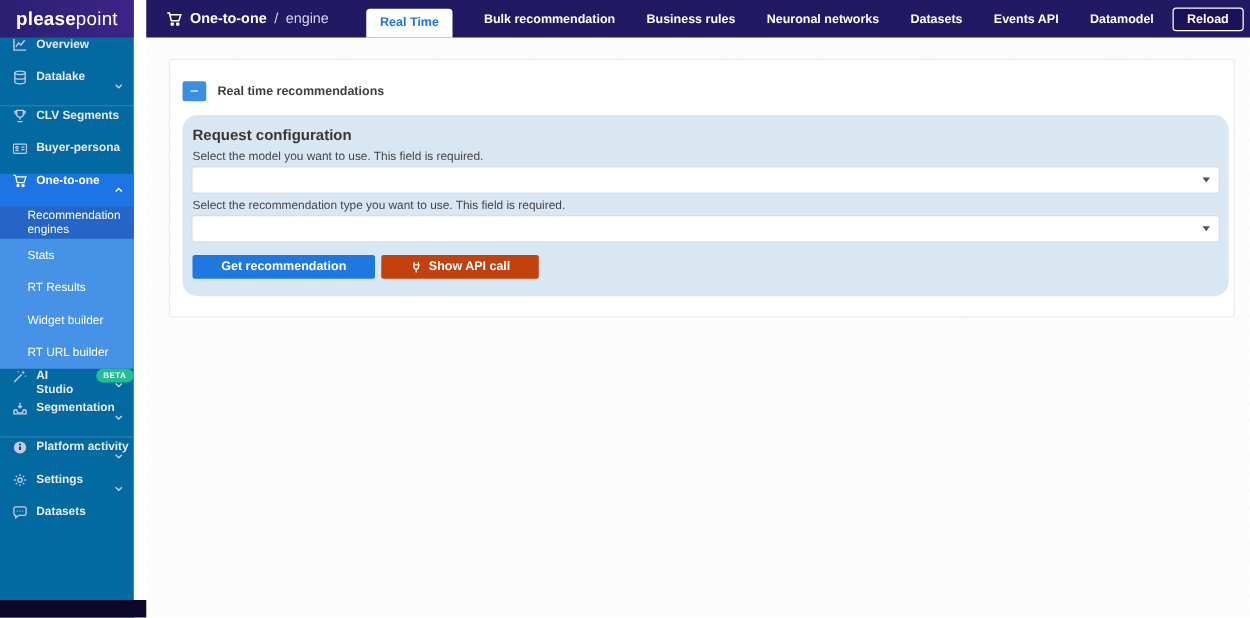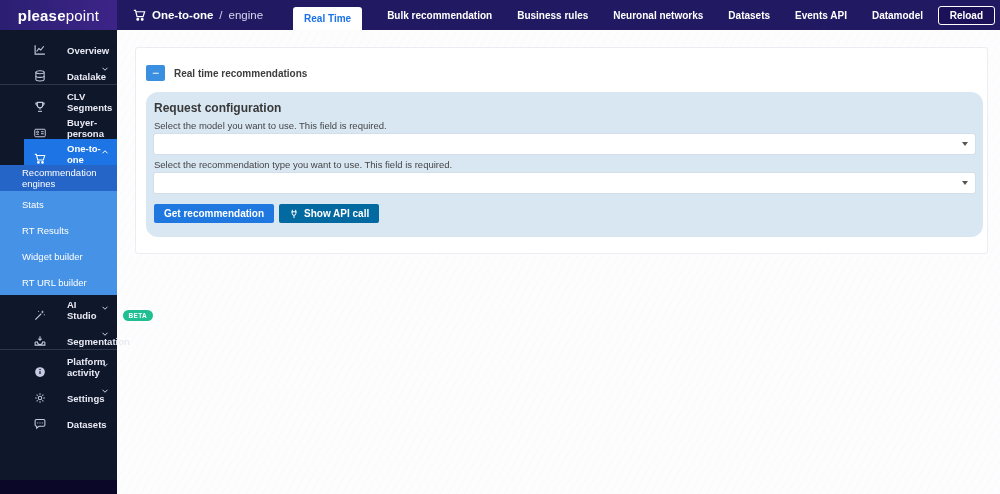--- a/index.html
+++ b/index.html
@@ -1,23 +1,23 @@
 <!DOCTYPE html>
 <html><head>
 <meta charset="utf-8">
 <style>
   * { margin:0; padding:0; box-sizing:border-box; }
   html,body { width:1000px; height:494px; overflow:hidden; font-family:"Liberation Sans", sans-serif; background:#fff; }
 
   
-  .sidebar { position:absolute; left:0; top:0; width:117px; height:494px; background:#0f172a; z-index:5; }
+  .sidebar { position:absolute; left:0; top:0; width:107px; height:494px; background:#0369a1; z-index:5; }
   .logo { height:30px; background:linear-gradient(90deg,#2b1f72,#3d2488); display:flex; align-items:center; justify-content:center; color:#fff; font-size:15px; letter-spacing:.2px; }
   .logo b { font-weight:700; }
   .logo span.light { font-weight:400; }
-  .nav-item { position:relative; height:26px; display:flex; align-items:flex-end; gap:21px; padding-left:10px; color:#e9eaf4; font-size:9.5px; font-weight:600; cursor:pointer;margin-left:24px; }
+  .nav-item { position:relative; height:26px; display:flex; align-items:flex-start; gap:7px; padding-left:10px; color:#e9eaf4; font-size:9.5px; font-weight:600; cursor:pointer; }
   .nav-item .ic { width:12px; height:12px; flex:none; color:#c7cbe2; display:flex; align-items:center; justify-content:center; }
   .nav-item .ic svg { width:12px; height:12px; }
   .chev { position:absolute; right:8px; top:50%; transform:translateY(-50%); width:8px; height:8px; color:#cfd3e8; }
   .chev svg { width:8px; height:8px; }
   .divider { height:1px; background:rgba(255,255,255,.14); margin:2px 0; }
   .nav-item.active-parent { background:#1d74e4; color:#fff; }
   .nav-item.active-parent .ic, .nav-item.active-parent .chev { color:#fff; }
   .subnav { background:#4592e6; }
   .sub-item { height:26px; display:flex; align-items:center; padding-left:22px; color:#fff; font-size:9.5px; font-weight:400; cursor:pointer; }
   .sub-item.selected { background:#2565c8; }
@@ -42,23 +42,23 @@
   .card { margin:17px 12px 0 18px; background:#fff; border:1px solid #ececf2; border-radius:3px; padding-bottom:16px; }
   .card-head { display:flex; align-items:center; gap:9px; padding:17px 10px 11px 10px; }
   .collapse-btn { width:19px; height:16px; background:#3a8fe0; color:#fff; border:none; border-radius:2px; font-size:12px; line-height:14px; text-align:center; cursor:pointer; font-family:inherit; }
   .section-title { font-size:10px; font-weight:700; color:#3d3d3d; }
   .panel { margin:0 4px 0 10px; background:#d9e7f3; border-radius:12px; padding:9px 8px 14px 8px; }
   .panel-title { font-size:12px; font-weight:700; color:#383838; margin-bottom:5px; }
   .field-label { font-size:9.5px; color:#454545; margin:5px 0 3px 0; }
   .select { position:relative; height:20px; background:#fff; border-radius:2px; cursor:pointer; box-shadow:0 0 0 1px rgba(0,0,0,.03); }
   .select .caret { position:absolute; right:7px; top:8px; width:0; height:0; border-left:3.5px solid transparent; border-right:3.5px solid transparent; border-top:4.5px solid #555; }
   .btn-row { display:flex; gap:5px; margin-top:11px; }
-  .btn { border:none; border-radius:2px; color:#fff; font-size:10px; font-weight:600; padding:4px 10px; display:flex; align-items:center; gap:5px; cursor:pointer; font-family:inherit; }
+  .btn { border:none; border-radius:2px; color:#fff; font-size:10px; font-weight:600; padding:4px 23px; display:flex; align-items:center; gap:5px; cursor:pointer; font-family:inherit; }
   .btn-primary { background:#1f78e0; }
-  .btn-secondary { background:#0369a1; }
+  .btn-secondary { background:#c2410c; }
   .btn .ic { width:10px; height:10px; color:#fff; }
   .btn .ic svg { width:10px; height:10px; }
 
   svg { display:block; }
 </style>
 </head>
 <body>
 
 <div class="sidebar">
   <div class="logo">

